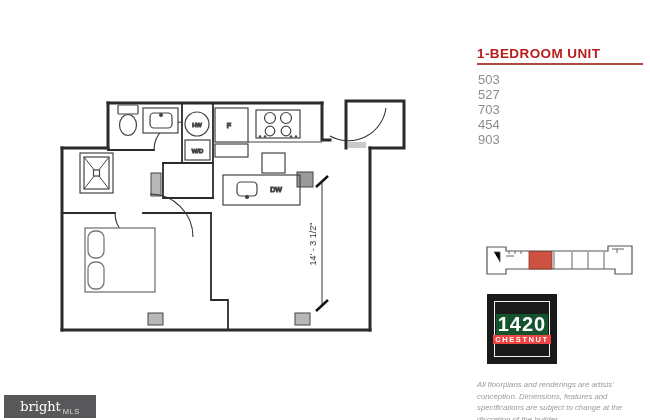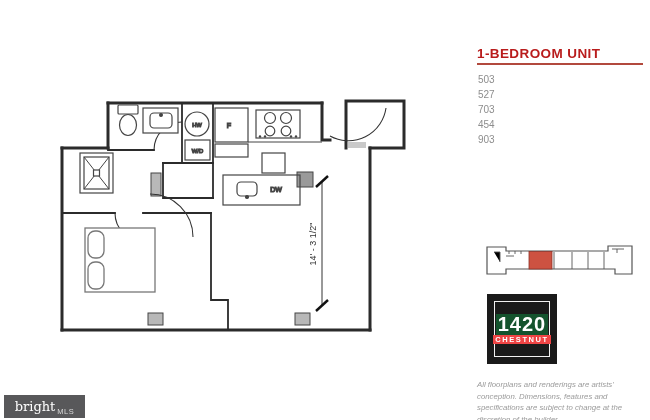--- a/index.html
+++ b/index.html
@@ -4,40 +4,40 @@
 <style>
   * { margin: 0; padding: 0; box-sizing: border-box; }
   body { width: 650px; height: 420px; background: #ffffff; position: relative;
          font-family: "Liberation Sans", sans-serif; overflow: hidden; }
   .abs { position: absolute; }
 
   
   .panel-title { left: 477px; top: 46px; font-size: 13.5px; font-weight: bold;
                  letter-spacing: .4px; color: #b91c1c; }
   .panel-rule  { left: 477px; top: 63px; width: 166px; height: 2px; background: #b2493d; }
-  .unit-list   { left: 478px; top: 72px; font-size: 10px; color: #8d8d8d; line-height: 15px; }
+  .unit-list   { left: 478px; top: 72px; font-size: 13px; color: #8d8d8d; line-height: 15px; }
 
   
   .keyplan { left: 484px; top: 240px; }
 
   
   .logo-box { left: 487px; top: 294px; width: 70px; height: 70px; background: #1a1a1a;
               display: flex; flex-direction: column; align-items: center; justify-content: center; }
   .logo-frame { position: absolute; inset: 7px; border: 1px solid #f2f2f2; }
   .logo-line1 { position: relative; z-index: 2; background: #14532d; padding: 0 2px;
                 color: #ffffff; font-size: 20px; font-weight: bold; letter-spacing: 1px; line-height: 21px; }
   .logo-line2 { position: relative; z-index: 2; background: #ef4444; padding: 0 2px;
                 color: #ffffff; font-size: 7.5px; font-weight: bold; letter-spacing: 1.6px; }
 
   
   .disclaimer { left: 477px; top: 379px; width: 172px; font-size: 7.8px; font-style: italic;
                 color: #9b9b9b; line-height: 1.5; }
 
   
-  .brand { left: 4px; top: 395px; width: 81px; height: 23px; background: #58585a;
+  .brand { left: 4px; top: 395px; width: 92px; height: 23px; background: #58585a;
            display: flex; align-items: center; justify-content: center; }
   .brand-name   { color: #ffffff; font-family: "DejaVu Serif", serif; font-size: 13px; }
   .brand-suffix { color: #d9d9d9; font-size: 7.5px; letter-spacing: .5px; margin-left: 2px; margin-top: 10px; }
 
   svg text { font-family: "Liberation Sans", sans-serif; fill: #333; }
 </style>
 </head>
 <body>
 
 <svg class="abs" style="left:55px; top:88px;" width="360" height="250" viewBox="0 0 360 250">

